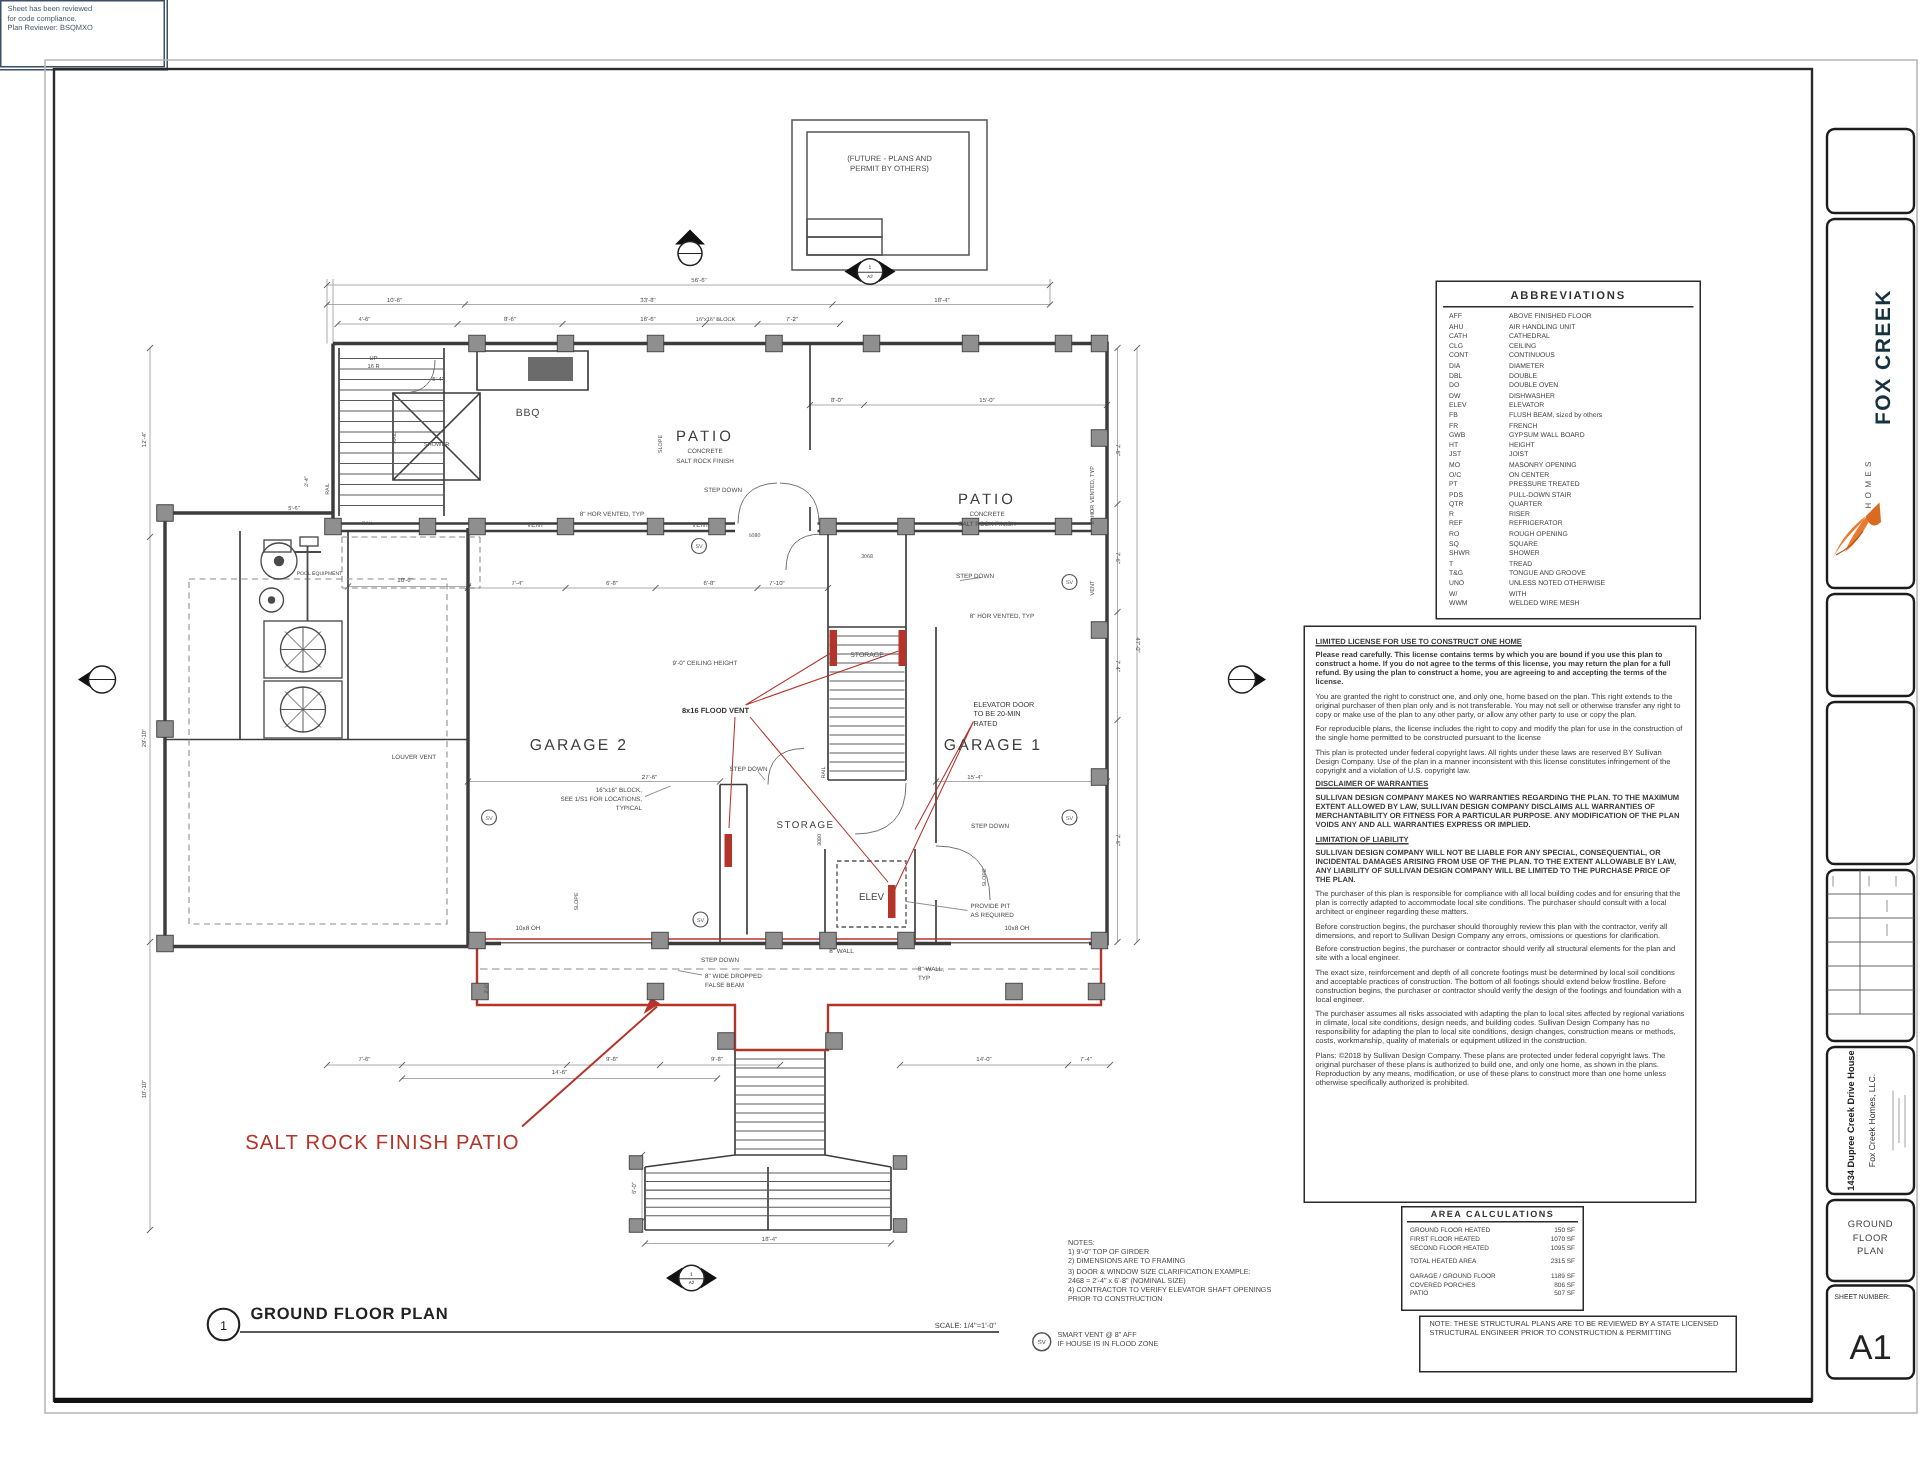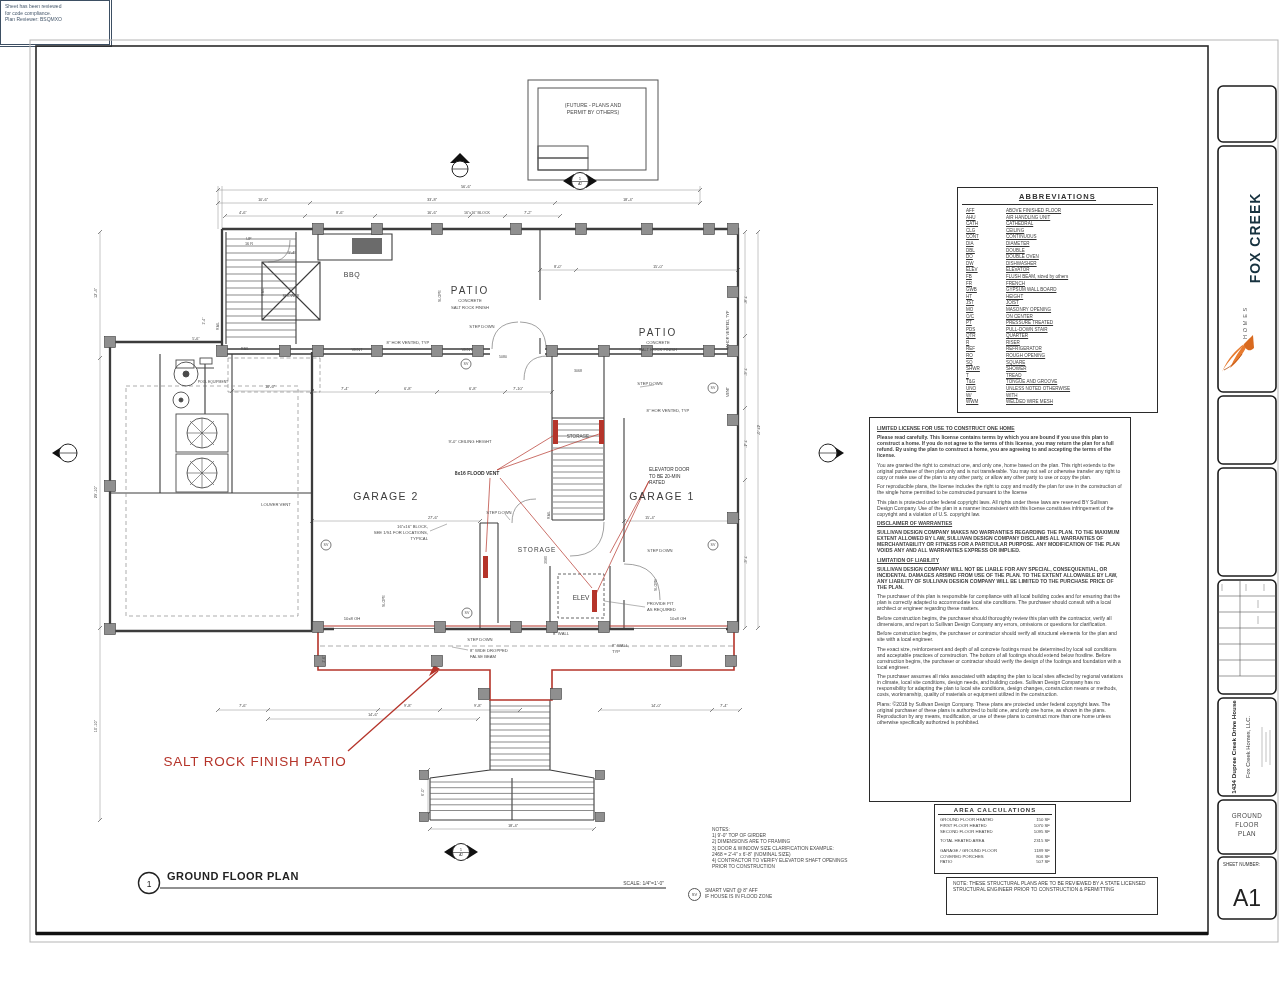--- a/index.html
+++ b/index.html
@@ -1,21 +1,21 @@
 <!DOCTYPE html>
 <html><head>
 <meta charset="utf-8">
 <style>
   html,body{margin:0;padding:0;}
   body{width:1280px;height:989px;position:relative;background:#fff;
        font-family:"Liberation Sans",sans-serif;color:#333;overflow:hidden;}
   #plan-svg{position:absolute;left:0;top:0;}
   .panel{position:absolute;background:#fff;border:1.3px solid #2b2b2b;box-sizing:border-box;}
   
-  #abbrev{left:957px;top:187px;width:201px;height:226px;padding:2px 8px 2px 8px;text-decoration:underline;}
+  #abbrev{left:957px;top:187px;width:177px;height:226px;padding:2px 8px 2px 8px;}
   #abbrev .ttl{font-size:7.5px;font-weight:bold;text-align:center;letter-spacing:1.2px;
                border-bottom:1px solid #2b2b2b;padding:2px 0 3px;margin:0 -4px 3px;}
   .ab-row{display:flex;font-size:4.55px;line-height:6.6px;color:#3f3f3f;}
   .ab-k{width:40px;flex:none;}
   
   #license{left:869px;top:417px;width:262px;height:385px;padding:5px 7px;font-size:5.05px;
            line-height:6.0px;color:#3c3c3c;}
   .lic{margin-bottom:3.5px;}
   .lic.h{font-weight:bold;text-decoration:underline;margin:2px 0 3px;}
   .lic.b{font-weight:bold;}

